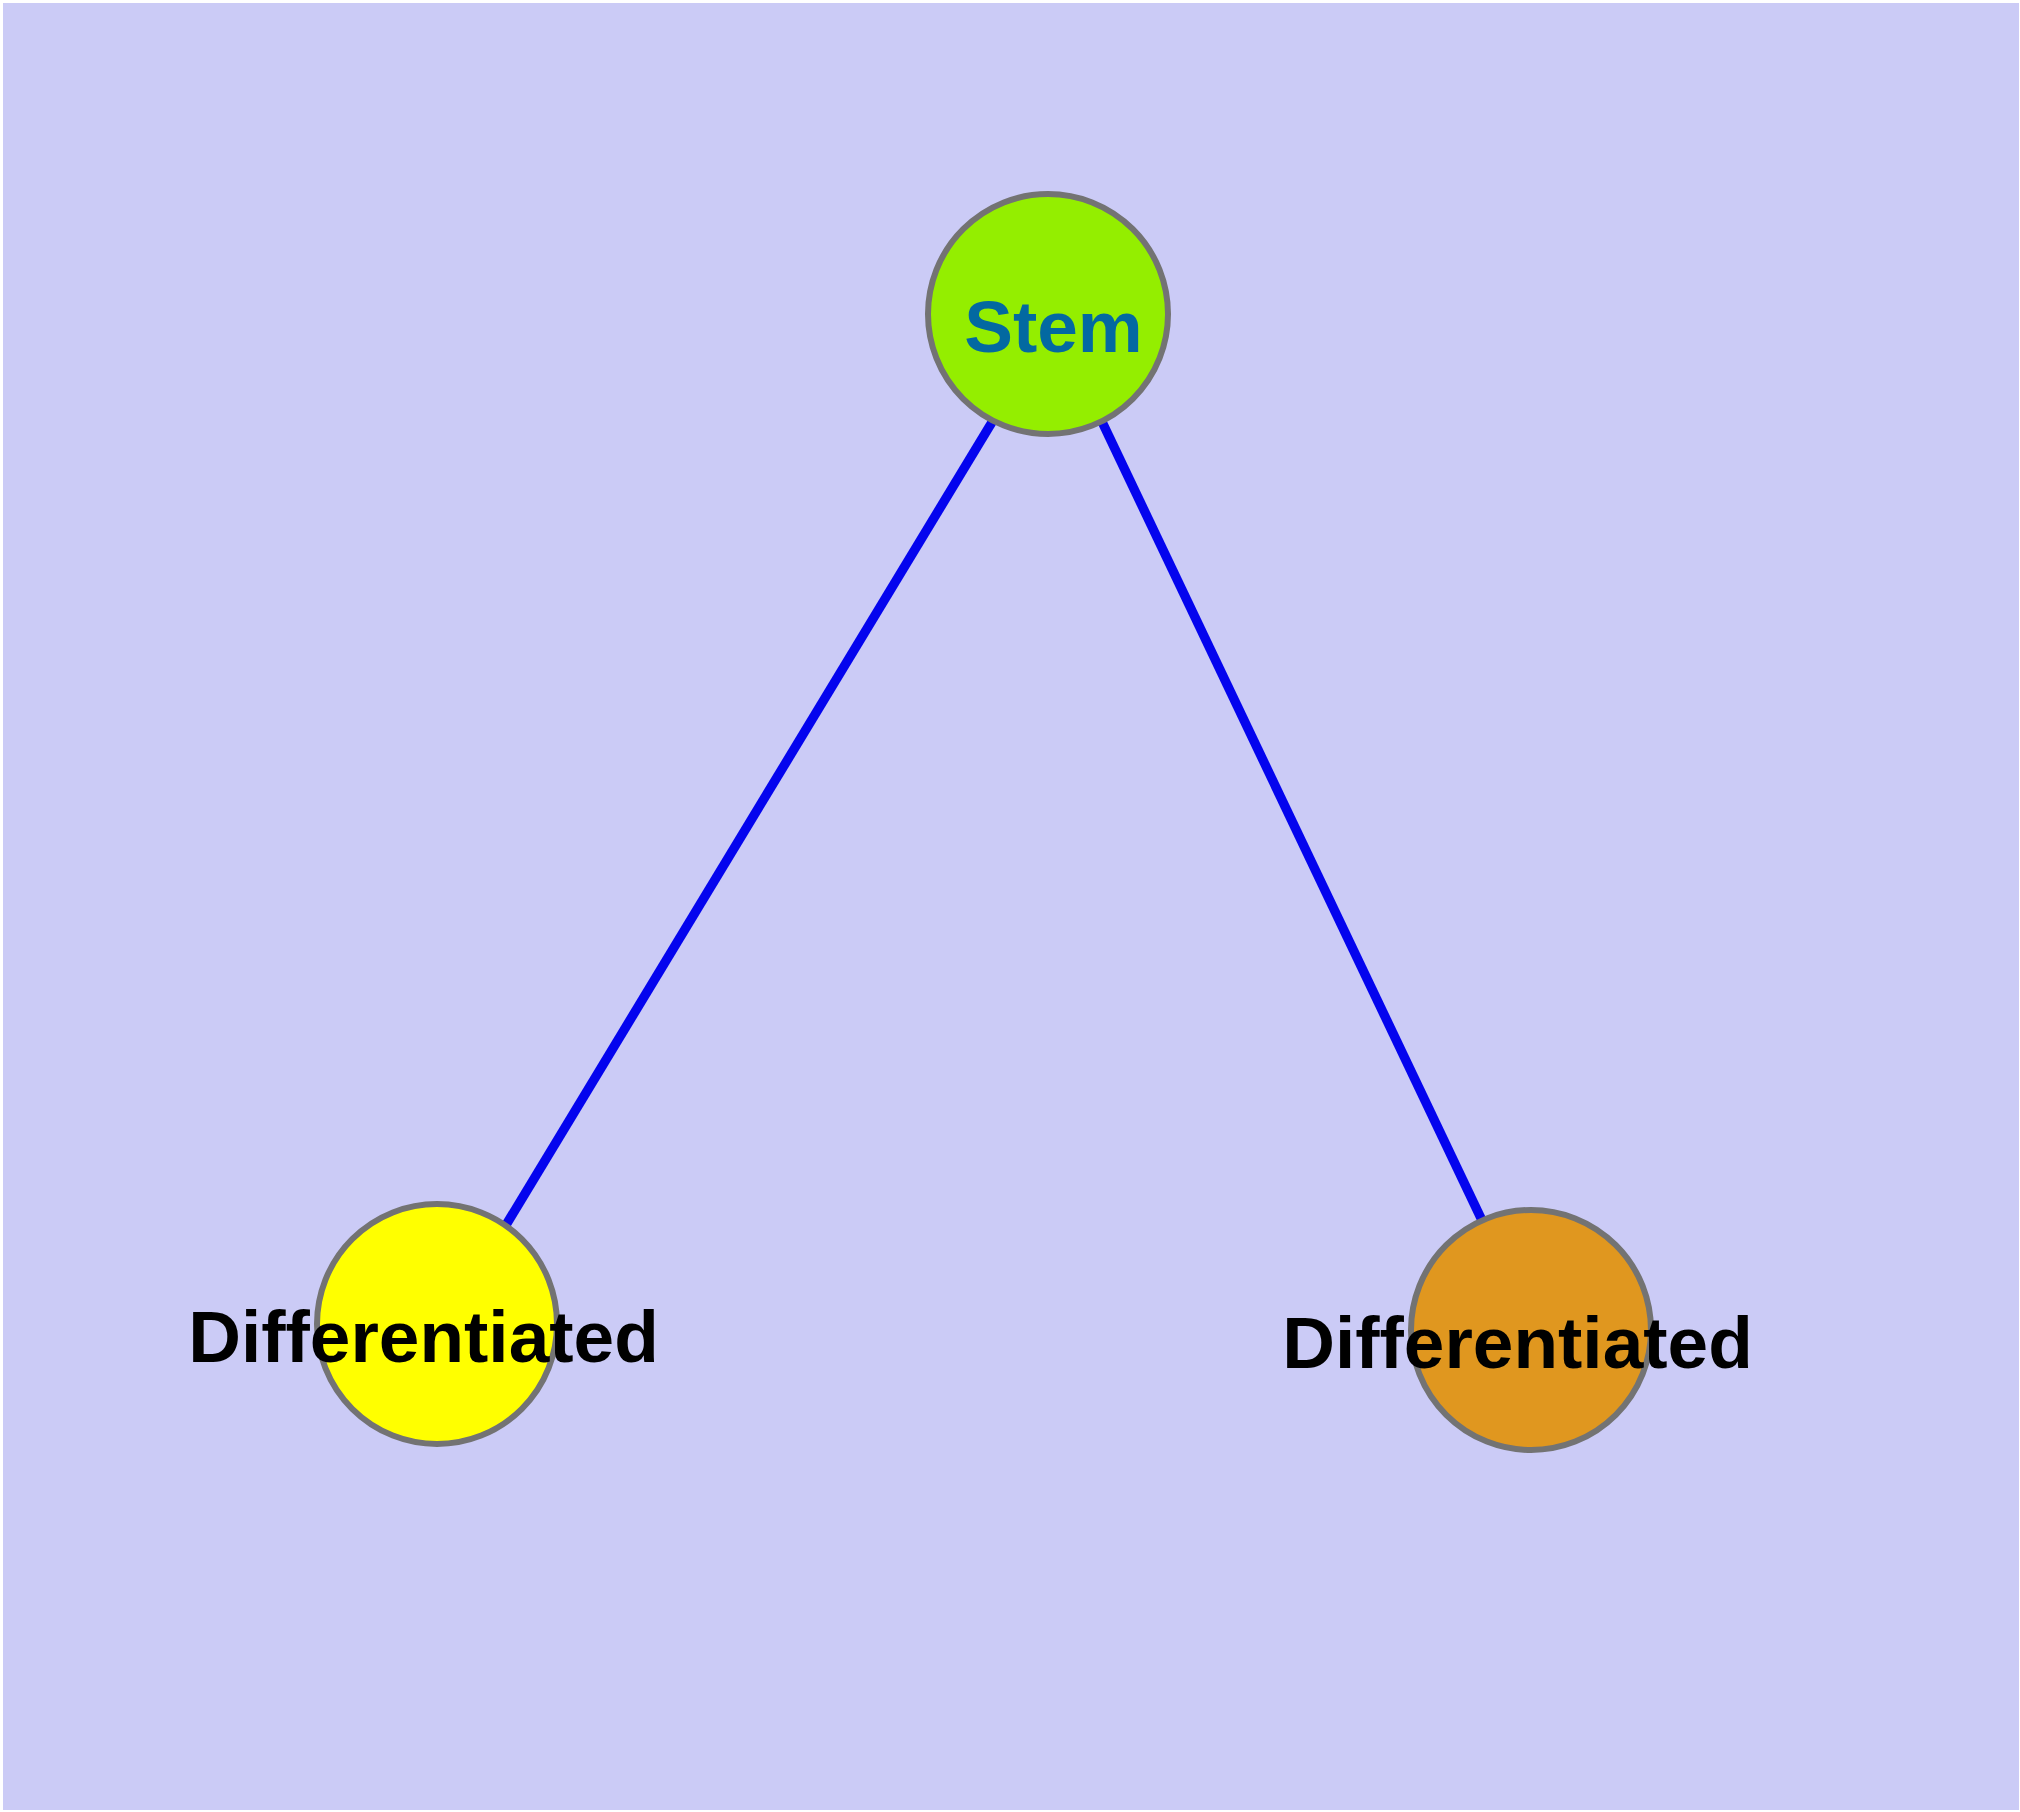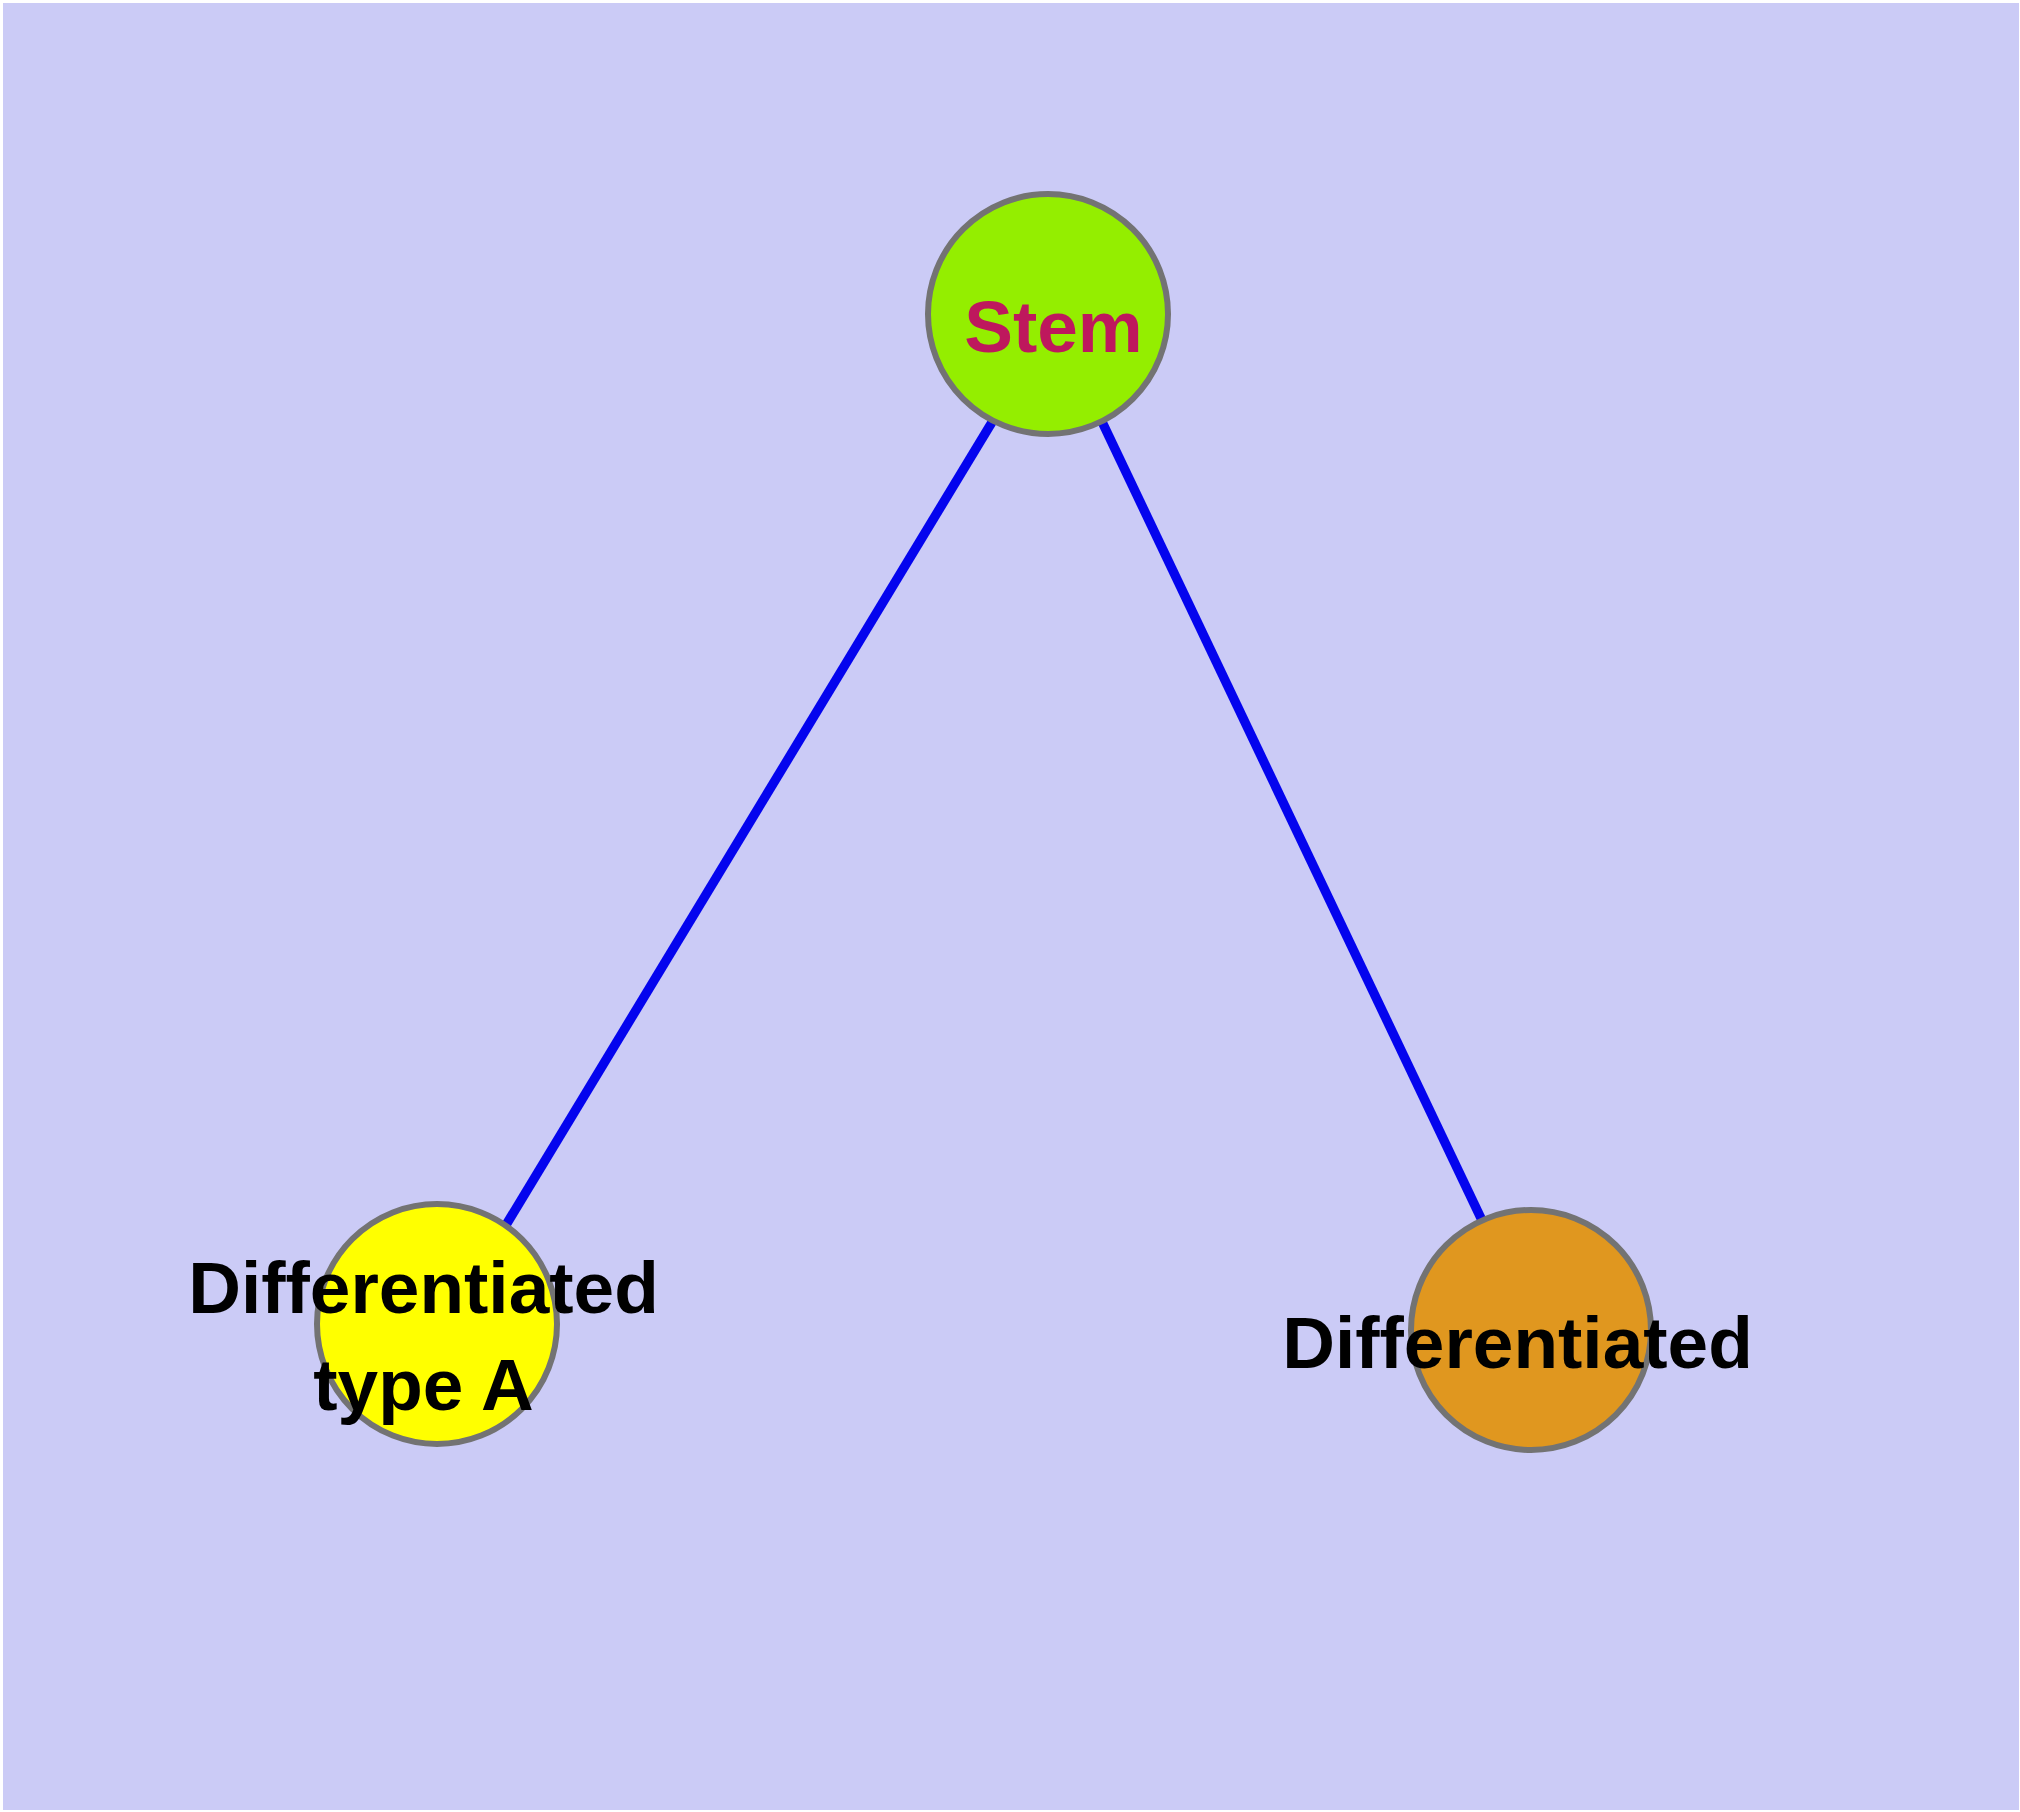--- a/index.html
+++ b/index.html
@@ -52,27 +52,26 @@
 </head>
 <body style="background: rgb(255, 255, 255);">
 
 <div class="canvas" style="background: rgb(203, 203, 246);">
   <svg id="edge-layer" width="2015" height="1808" viewBox="0 0 2378 2133">
       <line x1="1240" y1="374" x2="519" y2="1565" stroke="#0404ee" stroke-width="11"></line>
       <line x1="1240" y1="374" x2="1810" y2="1572" stroke="#0404ee" stroke-width="11"></line>
     </svg>
   <div id="node-layer">
       <div class="node" style="left: 922px; top: 188px; width: 246px; height: 246px; background: rgb(148, 238, 0); border: 6px solid rgb(115, 115, 115);"></div>
-      <div class="node-label" style="left: 1051px; top: 323px; color: #be185d;">
+      <div class="node-label" style="left: 1051px; top: 323px; color: #0369a1;">
         <span>Stem</span>
       </div>
       <div class="node" style="left: 311px; top: 1198px; width: 246px; height: 246px; background: rgb(255, 255, 0); border: 6px solid rgb(115, 115, 115);"></div>
       <div class="node-label" style="left: 421px; top: 1333px; color: rgb(0, 0, 0);">
         <span>Differentiated</span>
-        <span>type A</span>
       </div>
       <div class="node" style="left: 1405px; top: 1204px; width: 246px; height: 246px; background: rgb(224, 151, 31); border: 6px solid rgb(115, 115, 115);"></div>
       <div class="node-label" style="left: 1515px; top: 1339px; color: rgb(0, 0, 0);">
         <span>Differentiated</span>
       </div>
     </div>
 </div>
 
 
 </body></html>

